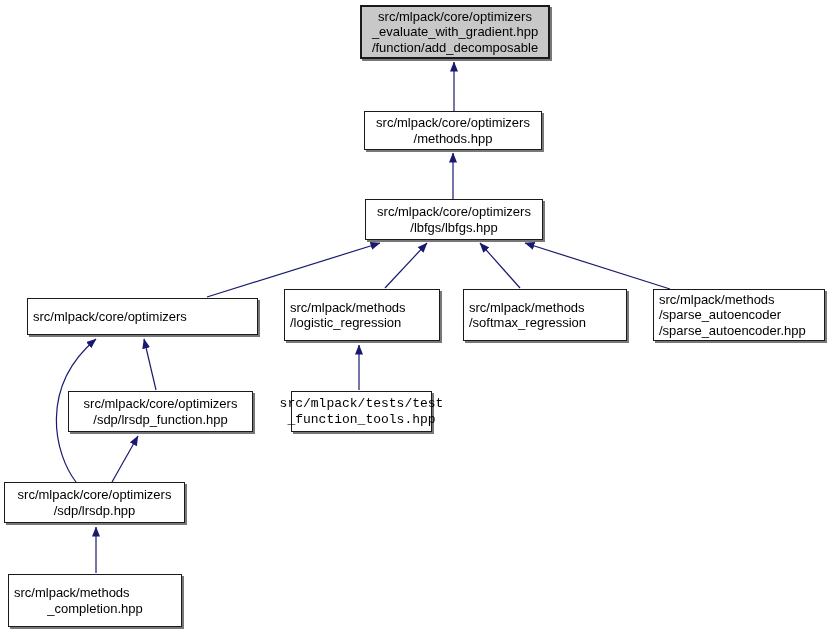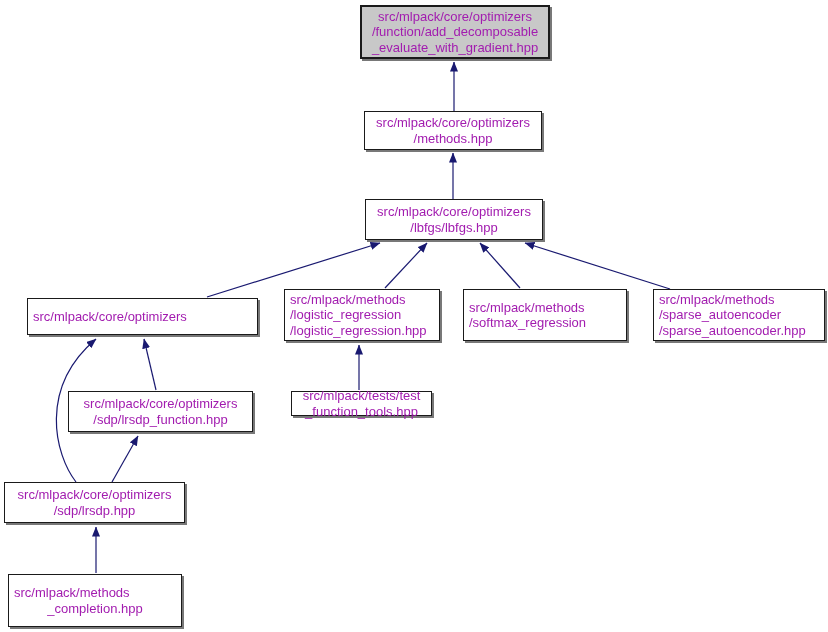--- a/index.html
+++ b/index.html
@@ -35,21 +35,21 @@
     box-sizing: border-box;
     background: var(--node-fill, #ffffff);
     border: 1.4px solid var(--node-border, #1a1a1a);
     box-shadow: 2px 2px 0 var(--shadow, #787878);
     display: flex;
     flex-direction: column;
     justify-content: center;
     padding: 2px 5px;
     font-size: 13px;
     line-height: 15.5px;
-    color: #a21caf;
+    color: #000000;
     cursor: pointer;
   }
   .node.center { align-items: center; text-align: center; }
   .node.left   { align-items: flex-start; text-align: left; }
   .node .ln    { white-space: nowrap; }
   .node .self-center { align-self: center; }
   .node.highlight {
     background: var(--highlight-fill, #c8c8c8);
     border-width: 2px;
   }
@@ -73,61 +73,60 @@
     <path class="edge" d="M670,289 L525,243" marker-end="url(#arr)"></path>
     <path class="edge" d="M156,390 L144,339" marker-end="url(#arr)"></path>
     <path class="edge" d="M76,482 C55,455 38,388 96,339" marker-end="url(#arr)"></path>
     <path class="edge" d="M112,482 L138,436" marker-end="url(#arr)"></path>
     <path class="edge" d="M96,573 L96,527" marker-end="url(#arr)"></path>
     <path class="edge" d="M359,390 L359,345" marker-end="url(#arr)"></path>
   </svg>
 
   <div class="node center highlight" style="left:360px; top:5px; width:190px; height:54px;">
     <div class="ln">src/mlpack/core/optimizers</div>
+    <div class="ln">_evaluate_with_gradient.hpp</div>
     <div class="ln">/function/add_decomposable</div>
-    <div class="ln">_evaluate_with_gradient.hpp</div>
   </div>
 
   <div class="node center" style="left:364px; top:111px; width:178px; height:39px;">
     <div class="ln">src/mlpack/core/optimizers</div>
     <div class="ln">/methods.hpp</div>
   </div>
 
   <div class="node center" style="left:365px; top:199px; width:178px; height:41px;">
     <div class="ln">src/mlpack/core/optimizers</div>
     <div class="ln">/lbfgs/lbfgs.hpp</div>
   </div>
 
   <div class="node left" style="left:27px; top:298px; width:231px; height:37px;">
     <div class="ln">src/mlpack/core/optimizers</div>
   </div>
 
   <div class="node left" style="left:284px; top:289px; width:156px; height:52px;">
     <div class="ln">src/mlpack/methods</div>
     <div class="ln">/logistic_regression</div>
-    <div class="ln">/logistic_regression.hpp</div>
   </div>
 
   <div class="node left" style="left:463px; top:289px; width:164px; height:52px;">
     <div class="ln">src/mlpack/methods</div>
     <div class="ln">/softmax_regression</div>
   </div>
 
   <div class="node left" style="left:653px; top:289px; width:172px; height:52px;">
     <div class="ln">src/mlpack/methods</div>
     <div class="ln">/sparse_autoencoder</div>
     <div class="ln">/sparse_autoencoder.hpp</div>
   </div>
 
   <div class="node center" style="left:68px; top:391px; width:185px; height:41px;">
     <div class="ln">src/mlpack/core/optimizers</div>
     <div class="ln">/sdp/lrsdp_function.hpp</div>
   </div>
 
-  <div class="node center" style="left:291px; top:391px; width:141px; height:25px;">
+  <div class="node center" style="left:291px; top:391px; width:141px; height:41px;font-family:Liberation Mono, monospace;">
     <div class="ln">src/mlpack/tests/test</div>
     <div class="ln">_function_tools.hpp</div>
   </div>
 
   <div class="node center" style="left:4px; top:482px; width:181px; height:41px;">
     <div class="ln">src/mlpack/core/optimizers</div>
     <div class="ln">/sdp/lrsdp.hpp</div>
   </div>
 
   <div class="node left" style="left:8px; top:574px; width:174px; height:53px;">

